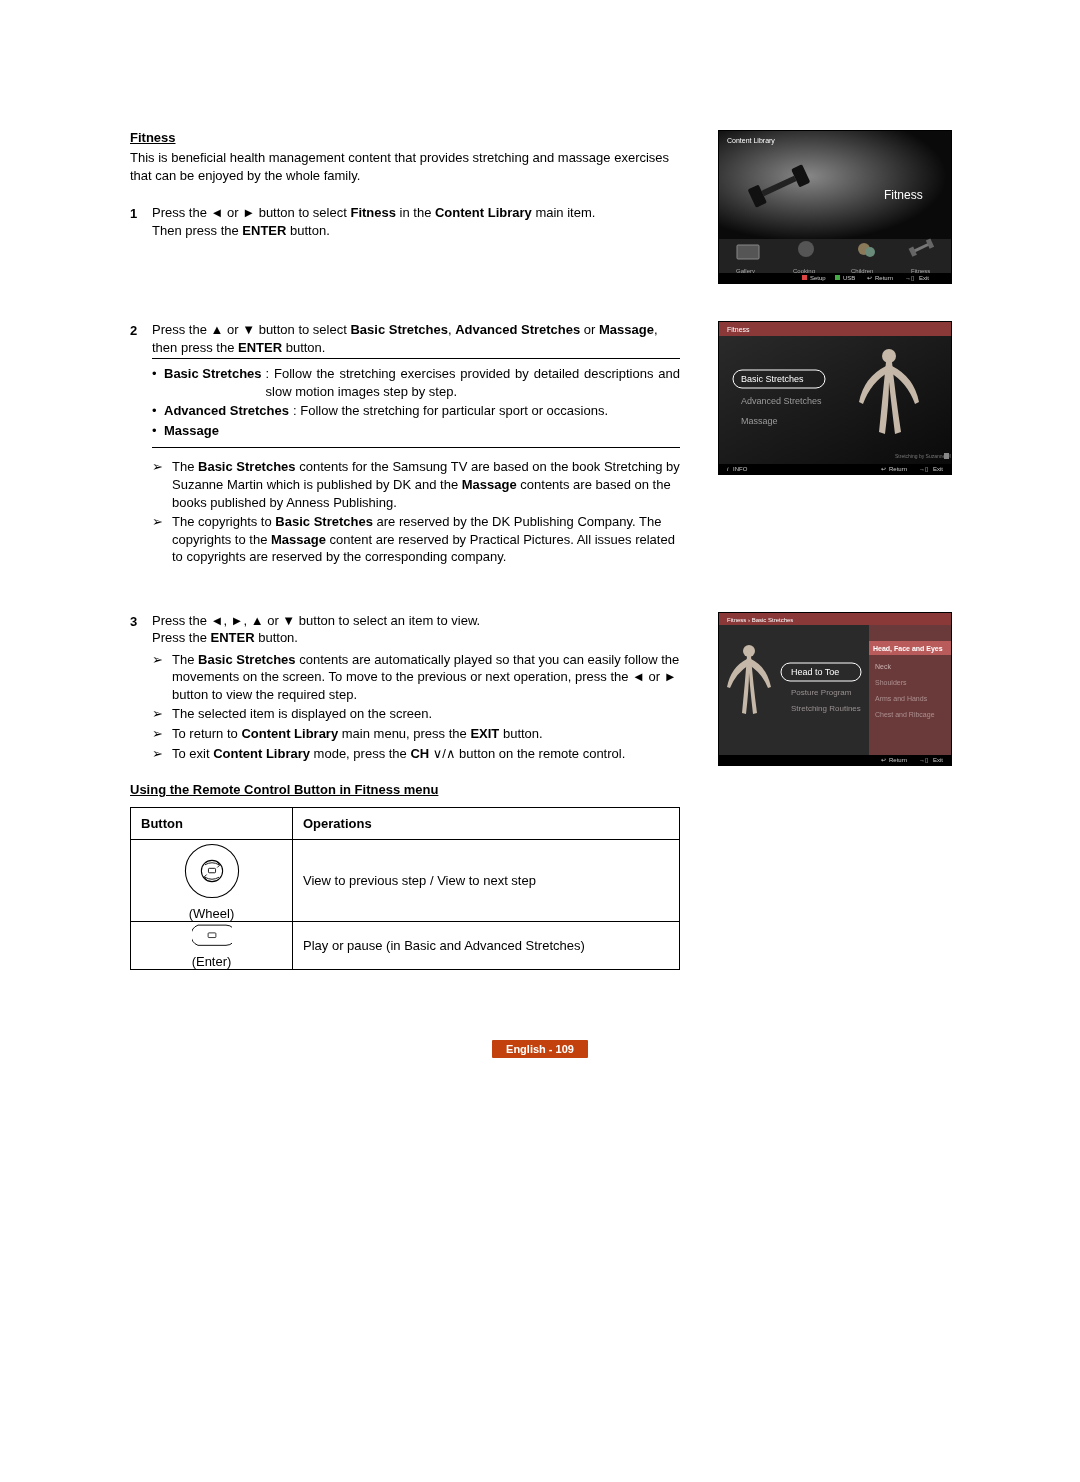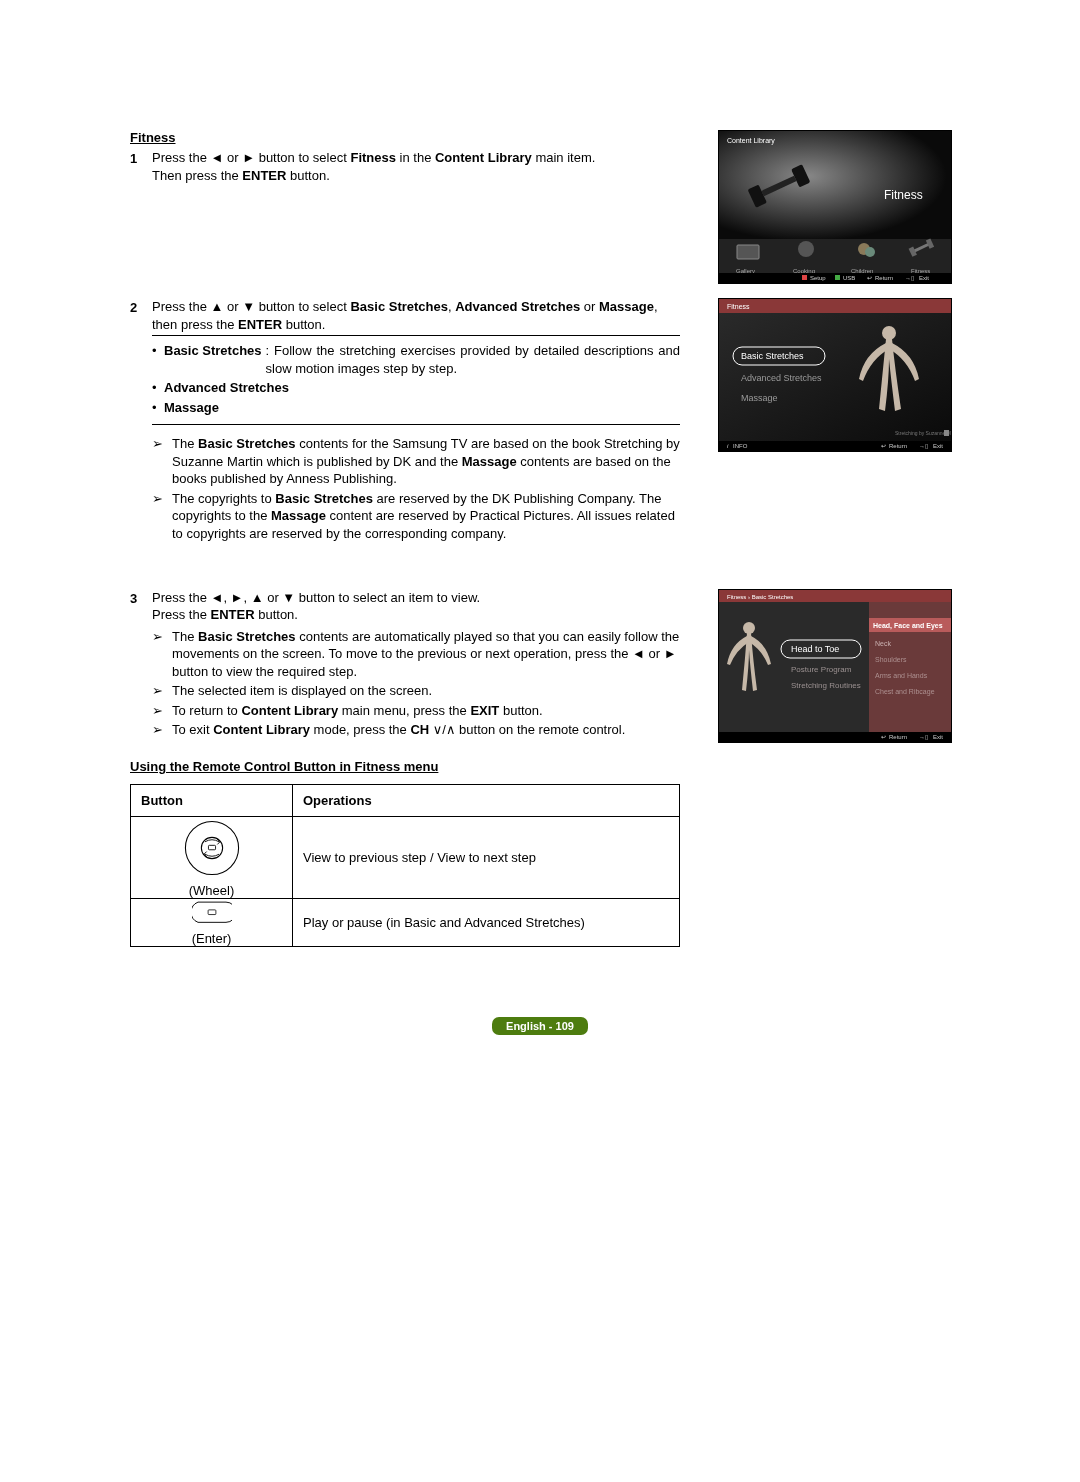--- a/index.html
+++ b/index.html
@@ -150,37 +150,38 @@
     font-size: 9px;
     color: #ddd;
   }
   .screenshot svg { display: block; }
   .footer {
     text-align: center;
     margin-top: 70px;
   }
   .footer-badge {
     display: inline-block;
-    background: #4d7c0f;
+    background: #c2410c;
     color: #fff;
-    border-radius: 7px;
+    border-radius: 1px;
     padding: 3px 14px;
     font-size: 11px;
     font-weight: bold;
   }
   .gap-block { height: 64px; }
 </style>
 </head>
 <body>
 
 <div class="page">
 
   <div class="content-row">
     <div class="main-col">
       <div class="heading">Fitness</div>
+      <div class="intro">This is beneficial health management content that provides stretching and massage exercises that can be enjoyed by the whole family.</div>
 
       <ol class="steps">
         <li>
           <div class="step-num">1</div>
           <div class="step-body">
             <span>Press the ◄ or ► button to select </span><span class="bold">Fitness</span><span> in the </span><span class="bold">Content Library</span><span> main item.</span><br>
             <span>Then press the </span><span class="bold">ENTER</span><span> button.</span>
             <div class="gap-block"></div>
           </div>
         </li>
@@ -258,20 +259,21 @@
                 <span class="dot">•</span>
                 <div class="bl-row" style="flex:1;">
                   <span class="bl-label bold">Basic Stretches</span>
                   <span class="bl-text">: Follow the stretching exercises provided by detailed descriptions and slow motion images step by step.</span>
                 </div>
               </li>
               <li>
                 <span class="dot">•</span>
                 <div class="bl-row" style="flex:1;">
                   <span class="bl-label bold">Advanced Stretches</span>
+                  <span class="bl-text">: Follow the stretching for particular sport or occasions.</span>
                 </div>
               </li>
               <li>
                 <span class="dot">•</span>
                 <div class="bl-row" style="flex:1;">
                   <span class="bl-label bold">Massage</span>
                 </div>
               </li>
             </ul>
             <div class="sep"></div>

